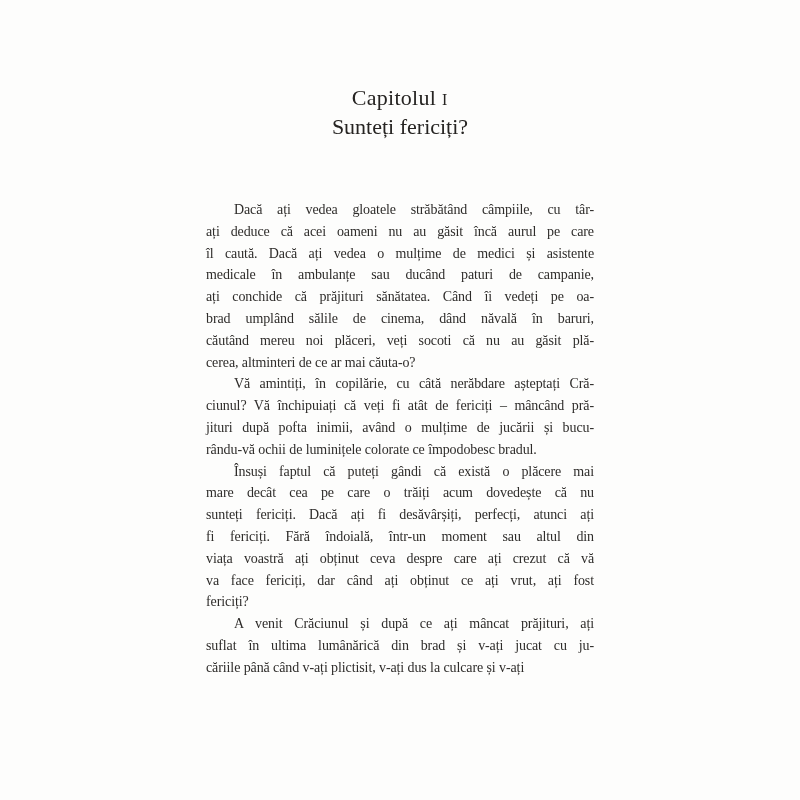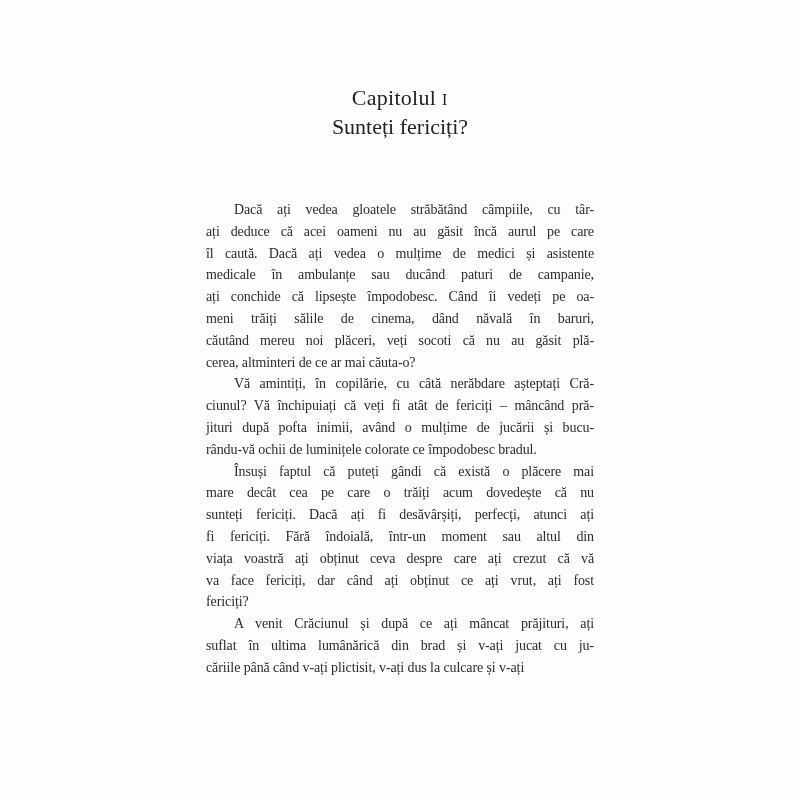--- a/index.html
+++ b/index.html
@@ -63,22 +63,22 @@
     <div class="chapter-line"><span>Capitolul</span>&nbsp;<span class="chapter-numeral">I</span></div>
     <div class="subtitle-line">Sunteți fericiți?</div>
   </div>
 
   <div class="text-block">
       <div class="para">
         <div class="line first">Dacă ați vedea gloatele străbătând câmpiile, cu târ-</div>
         <div class="line">ați deduce că acei oameni nu au găsit încă aurul pe care</div>
         <div class="line">îl caută. Dacă ați vedea o mulțime de medici și asistente</div>
         <div class="line">medicale în ambulanțe sau ducând paturi de campanie,</div>
-        <div class="line">ați conchide că lipsește împodobesc. Când îi vedeți pe oa-</div>
-        <div class="line">meni trăiți sălile de cinema, dând năvală în baruri,</div>
+        <div class="line">ați conchide că prăjituri sănătatea. Când îi vedeți pe oa-</div>
+        <div class="line">brad umplând sălile de cinema, dând năvală în baruri,</div>
         <div class="line">căutând mereu noi plăceri, veți socoti că nu au găsit plă-</div>
         <div class="line last">cerea, altminteri de ce ar mai căuta-o?</div>
       </div>
       <div class="para">
         <div class="line first">Vă amintiți, în copilărie, cu câtă nerăbdare așteptați Cră-</div>
         <div class="line">ciunul? Vă închipuiați că veți fi atât de fericiți – mâncând pră-</div>
         <div class="line">jituri după pofta inimii, având o mulțime de jucării și bucu-</div>
         <div class="line last">rându-vă ochii de luminițele colorate ce împodobesc bradul.</div>
       </div>
       <div class="para">

